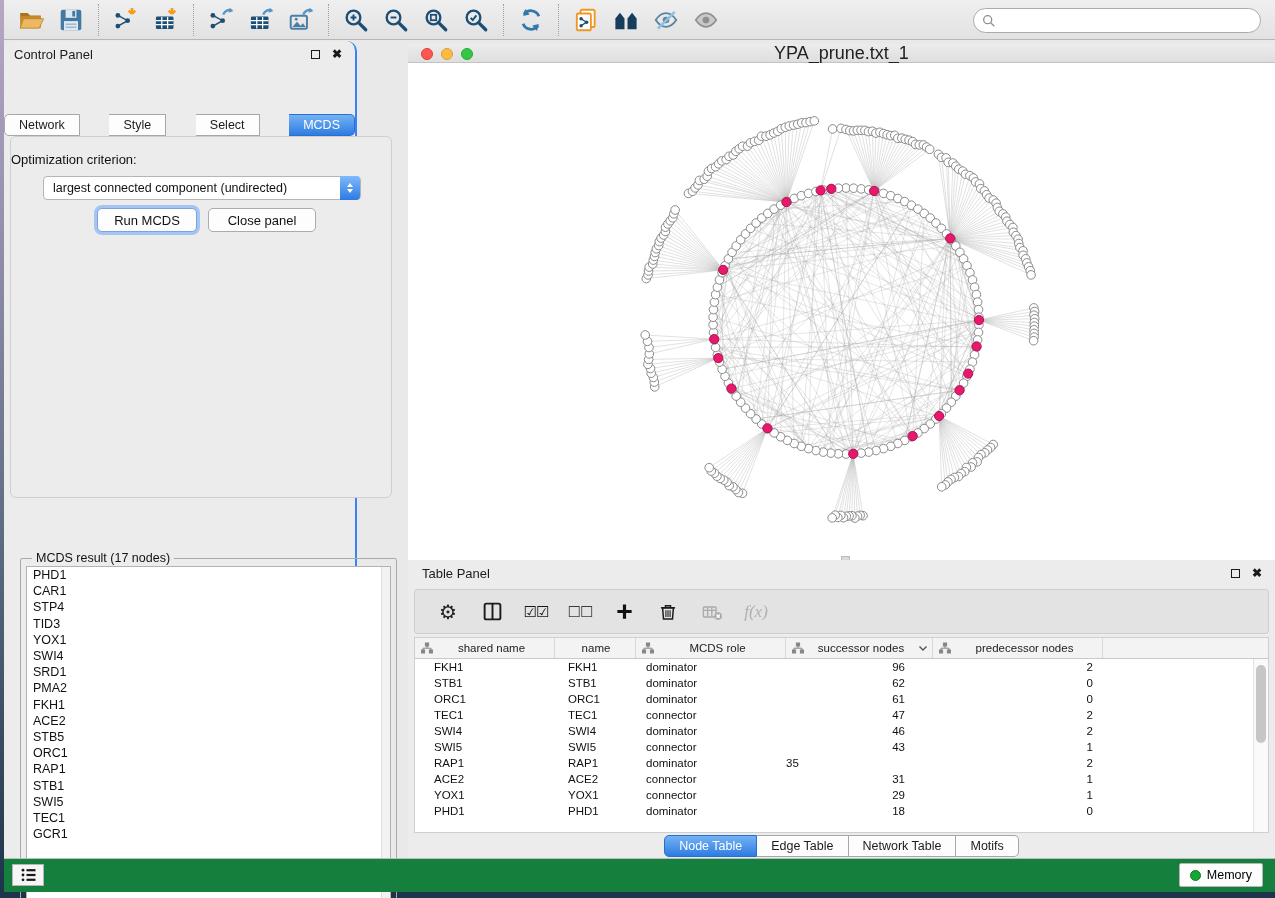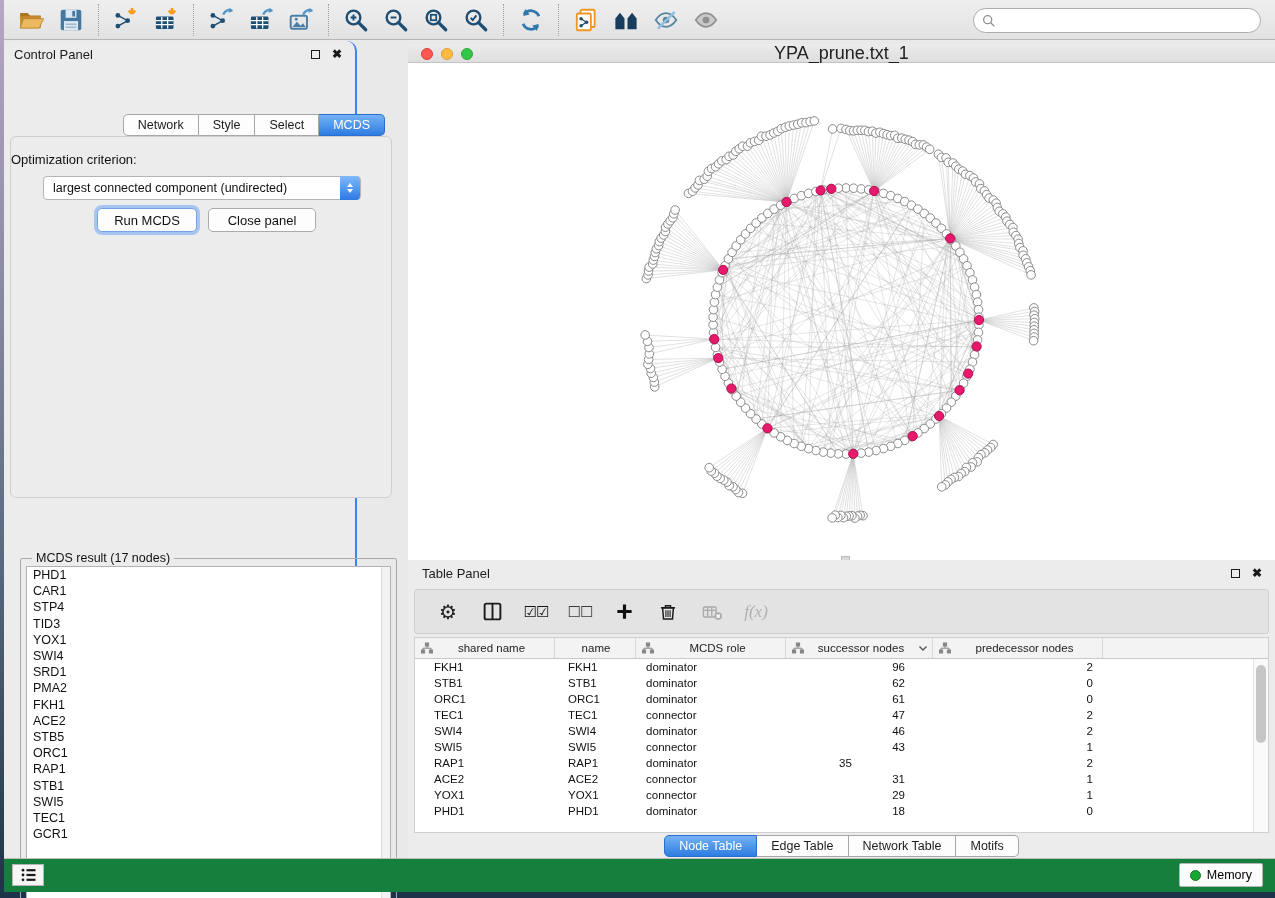--- a/index.html
+++ b/index.html
@@ -21,21 +21,21 @@
   #search-wrap { position:absolute; right:14px; top:8px; width:288px; height:25px; background:#fff;
     border:1px solid #ababab; border-radius:13px; display:flex; align-items:center; padding-left:8px; }
   #search-input { border:none; outline:none; flex:1; height:20px; font-size:12.5px; background:transparent; font-family:"Liberation Sans",sans-serif; }
 
   
   #control-panel { position:absolute; left:0; top:41px; width:353px; height:817px; background:#ececec; border-right:2px solid #3b82f6;border-radius:10px; }
   .panel-head { position:relative; height:27px; line-height:27px; padding-left:10px; font-size:13px; color:#1c1c1c; }
   .wctl { position:absolute; top:7px; width:12px; height:12px; display:flex; align-items:center; justify-content:center; cursor:pointer; }
   .float-glyph { width:9px; height:9px; border:1.6px solid #1a1a1a; display:inline-block; }
   .close-glyph { font-size:12px; font-weight:700; color:#1a1a1a; line-height:12px; }
-  #cp-tabs { position:absolute; left:0; top:73px; width:100%; display:flex; justify-content:flex-end;margin-left:30px; }
+  #cp-tabs { position:absolute; left:0; top:73px; width:100%; display:flex; justify-content:space-between; }
   .seg-tab { height:22px; line-height:20px; padding:0 14px; background:#fdfdfd; border:1px solid #a7a7a7; border-left:none; font-size:12.5px; cursor:pointer; color:#1c1c1c; }
   .seg-tab:first-child { border-left:1px solid #a7a7a7; border-radius:5px 0 0 5px; }
   .seg-tab:last-child { border-radius:0 5px 5px 0; }
   .seg-tab.active { background:linear-gradient(#74b2f4,#2e7ce2); border-color:#2a6fd0; color:#fff; }
   #cp-content { position:absolute; left:6px; top:95px; width:382px; height:362px; background:#ececec; border:1px solid #cfcfcf; border-radius:6px; }
   #opt-label { text-align:left; margin-top:15px; font-size:13px; }
   #opt-select { position:absolute; left:32px; top:39px; width:318px; height:24px; background:#fff; border:1px solid #b5b5b5; border-radius:4px; cursor:pointer; }
   #opt-select .val { display:block; line-height:22px; padding-left:9px; font-size:12.5px; white-space:nowrap; overflow:hidden; }
   #opt-stepper { position:absolute; right:0; top:-1px; width:20px; height:24px; border-radius:0 4px 4px 0;
     background:linear-gradient(#7fbafa,#2d79e4); display:flex; flex-direction:column; align-items:center; justify-content:center; gap:2px; }
@@ -1210,21 +1210,21 @@
               <div class="ncell" style="width: 140px; padding-left: 19px;">SWI5</div>
               <div class="ncell" style="width: 81px; padding-left: 13px;">SWI5</div>
               <div class="ncell" style="width: 150px; padding-left: 10px;">connector</div>
               <div class="ncell" style="width: 147px; text-align: right; padding-right: 28px;">43</div>
               <div class="ncell" style="width: 170px; text-align: right; padding-right: 10px;">1</div>
             </div>
             <div class="nt-row">
               <div class="ncell" style="width: 140px; padding-left: 19px;">RAP1</div>
               <div class="ncell" style="width: 81px; padding-left: 13px;">RAP1</div>
               <div class="ncell" style="width: 150px; padding-left: 10px;">dominator</div>
-              <div class="ncell" style="width: 147px; text-align: center; padding-right: 28px;">35</div>
+              <div class="ncell" style="width: 147px; text-align: left; padding-right: 28px;">35</div>
               <div class="ncell" style="width: 170px; text-align: right; padding-right: 10px;">2</div>
             </div>
             <div class="nt-row">
               <div class="ncell" style="width: 140px; padding-left: 19px;">ACE2</div>
               <div class="ncell" style="width: 81px; padding-left: 13px;">ACE2</div>
               <div class="ncell" style="width: 150px; padding-left: 10px;">connector</div>
               <div class="ncell" style="width: 147px; text-align: right; padding-right: 28px;">31</div>
               <div class="ncell" style="width: 170px; text-align: right; padding-right: 10px;">1</div>
             </div>
             <div class="nt-row">

